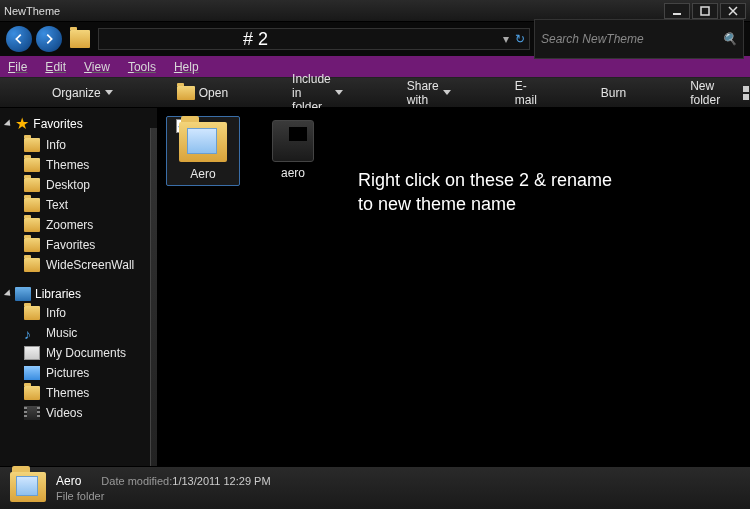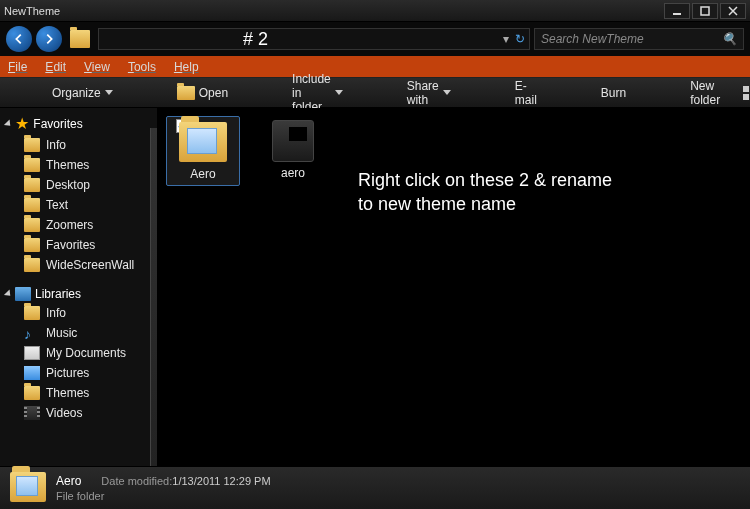--- a/index.html
+++ b/index.html
@@ -14,25 +14,25 @@
 
 
 .navrow { height: 34px; background: #0a0a0a; display: flex; align-items: center; padding: 0 6px; gap: 4px; }
 .nav-btn { width: 26px; height: 26px; border-radius: 50%; background: radial-gradient(circle at 30% 30%, #3a8de0, #0b3d7a); display: flex; align-items: center; justify-content: center; cursor: pointer; }
 .nav-btn svg { width: 14px; height: 14px; fill: #fff; }
 .bread { display: flex; align-items: center; gap: 4px; margin-left: 4px; flex: 0 0 auto; }
 .bread .foldicon { width: 20px; height: 18px; }
 .addrbar { flex: 1; height: 22px; background: #111; border: 1px solid #333; margin-left: 4px; display: flex; align-items: center; padding: 0 4px; }
 .addr-annot { color: #fff; font-size: 18px; margin-left: 140px; font-family: Verdana, sans-serif; }
 .addr-controls { margin-left: auto; display: flex; align-items: center; gap: 6px; }
-.searchbox { width: 210px; height: 22px; background: #151515; border: 1px solid #333; display: flex; align-items: center; padding: 0 6px; color: #888; font-style: italic; }
+.searchbox { width: 210px; height: 40px; background: #151515; border: 1px solid #333; display: flex; align-items: center; padding: 0 6px; color: #888; font-style: italic; }
 .searchbox .mag { margin-left: auto; }
 
 
-.menubar { height: 22px; background: #c2410c; display: flex; align-items: center; padding: 0 8px; gap: 18px; border-bottom: 1px solid #222; }
+.menubar { height: 22px; background: #701a75; display: flex; align-items: center; padding: 0 8px; gap: 18px; border-bottom: 1px solid #222; }
 .menubar span { color: #d8d8d8; font-size: 12px; text-decoration: underline; text-decoration-color: #666; cursor: pointer; }
 .menubar span::first-letter { text-decoration: underline; }
 
 
 .toolbar { height: 30px; background: linear-gradient(#2a2a2a,#171717); display: flex; align-items: center; padding: 0 10px; gap: 22px; border-bottom: 1px solid #000; }
 .tbitem { color: #e4e4e4; font-size: 12px; cursor: pointer; display: flex; align-items: center; gap: 4px; margin-left: 42px; }
 .tbitem .drop { border-left: 4px solid transparent; border-right: 4px solid transparent; border-top: 5px solid #ccc; }
 .tb-right { margin-left: auto; display: flex; align-items: center; gap: 10px; }
 .tb-iconbtn { width: 20px; height: 20px; display:flex; align-items:center; justify-content:center; cursor:pointer;}
 .helpbtn { width: 18px; height: 18px; border-radius: 50%; background: radial-gradient(circle at 30% 30%, #5db4ff, #0a5bbf); display:flex; align-items:center; justify-content:center; color:#fff; font-weight:bold; font-size:12px;}

